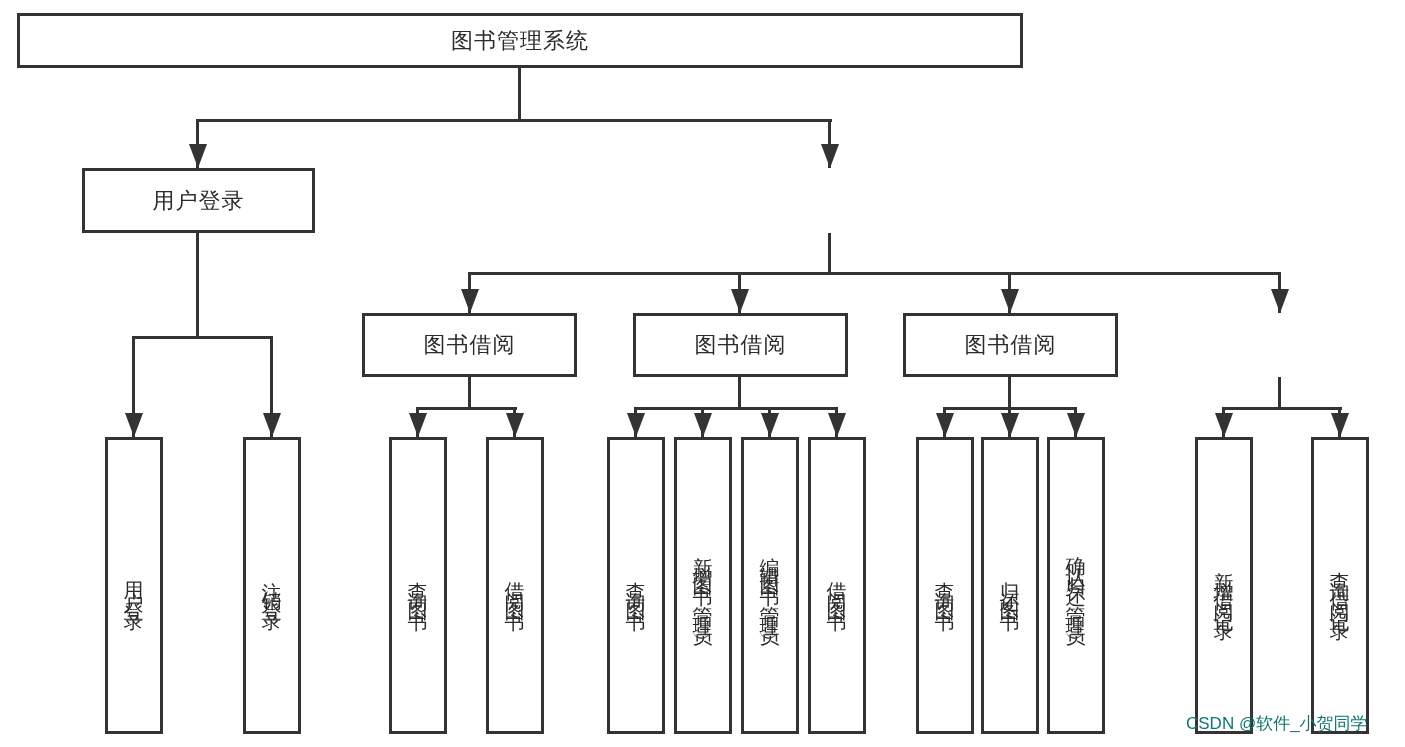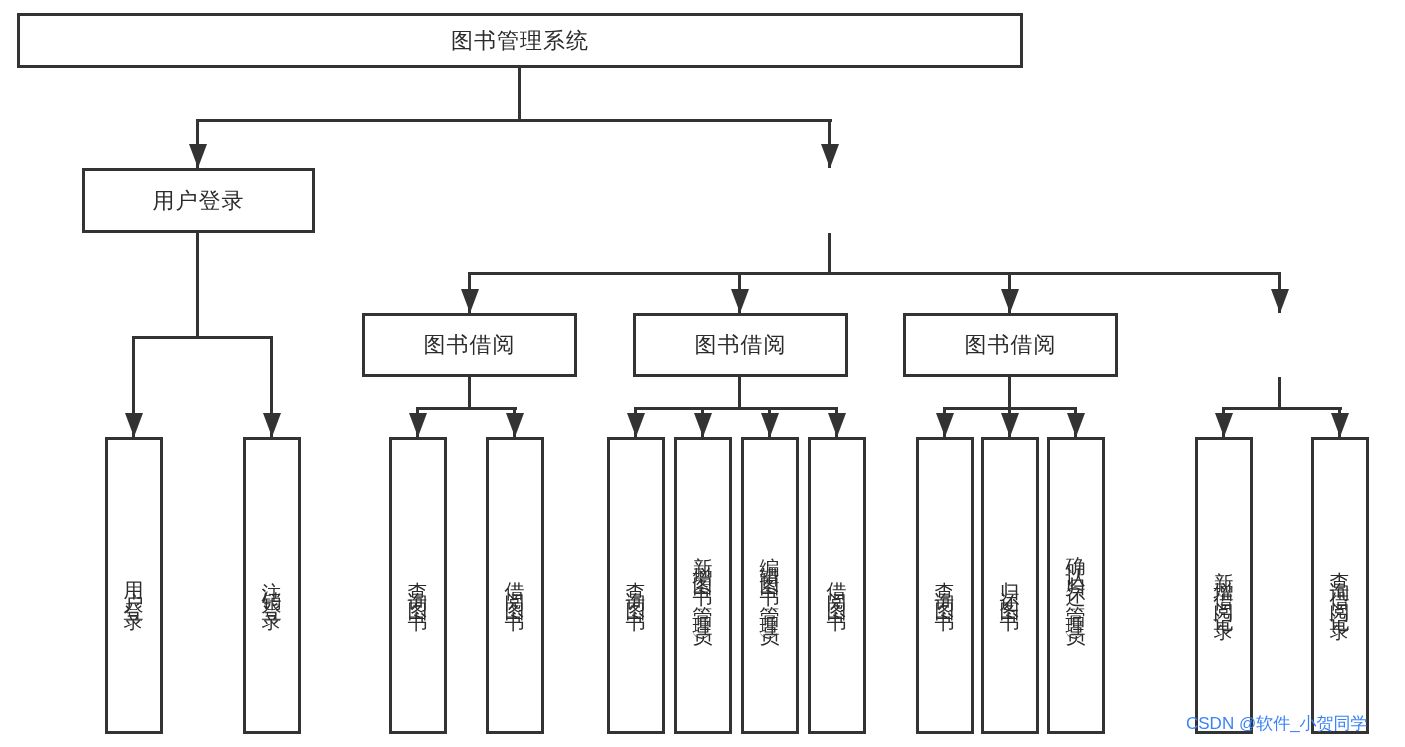--- a/index.html
+++ b/index.html
@@ -33,21 +33,21 @@
   .arr {
     position:absolute; width:0; height:0;
     border-left:9px solid transparent;
     border-right:9px solid transparent;
     border-top:24px solid #333333;
   }
   .watermark {
     position:absolute;
     left:1186px; top:712px;
     font-size:17px;
-    color:#3b82f6;
+    color:#0f766e;
     z-index:5;
     white-space:nowrap;
   }
 </style>
 </head>
 <body>
 
 <div id="canvas">
 
   <div class="box hbox" style="left:17px; top:13px; width:1006px; height:55px;">

